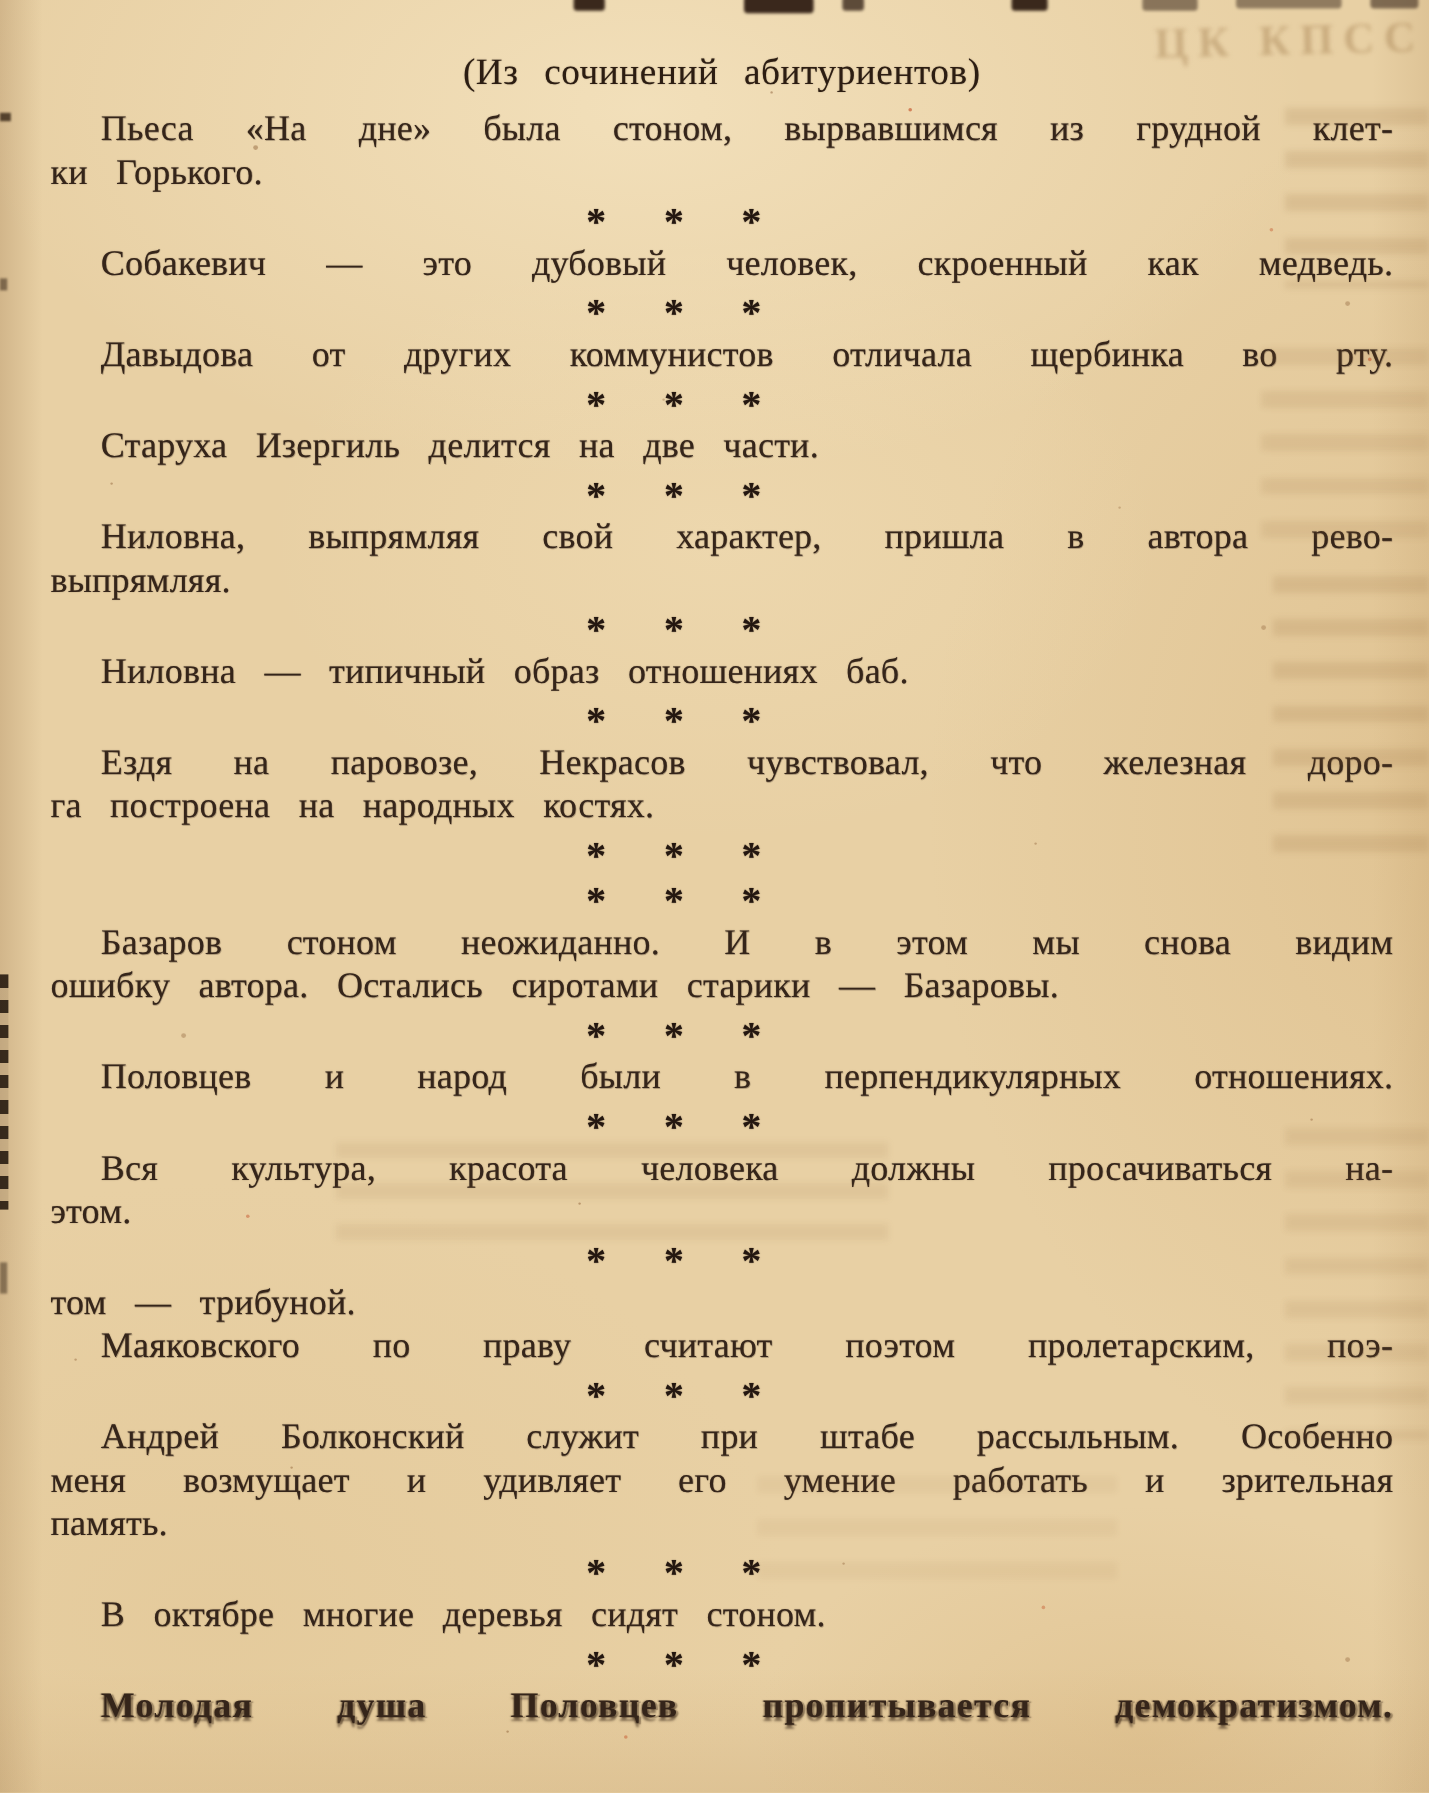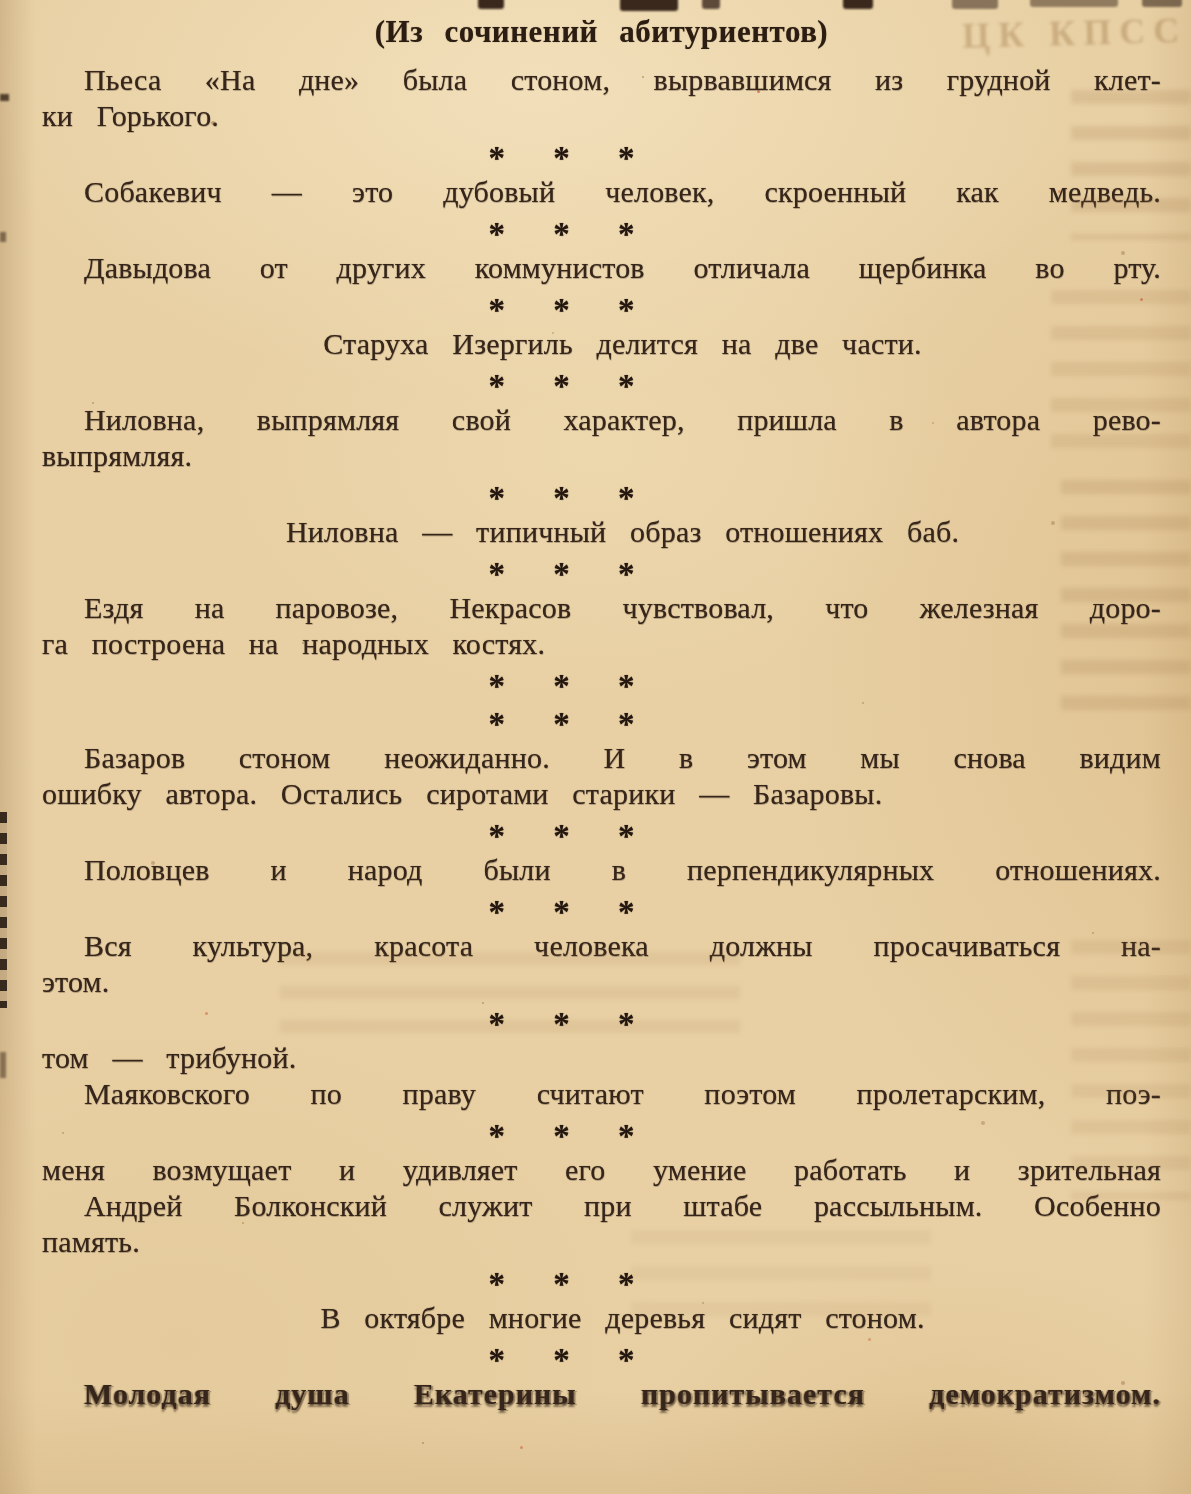--- a/index.html
+++ b/index.html
@@ -20,39 +20,39 @@
       radial-gradient(ellipse 700px 900px at 103% 45%, rgba(204,163,103,0.30), rgba(204,163,103,0) 65%),
       radial-gradient(ellipse 800px 600px at 15% 90%, rgba(224,196,146,0.45), rgba(224,196,146,0) 60%),
       radial-gradient(ellipse 500px 300px at 80% 97%, rgba(210,172,114,0.30), rgba(210,172,114,0) 65%),
       linear-gradient(90deg, rgba(130,88,46,0.22), rgba(130,88,46,0) 3%),
       linear-gradient(270deg, rgba(160,118,66,0.14), rgba(160,118,66,0) 4%),
       linear-gradient(0deg, rgba(186,146,92,0.22), rgba(186,146,92,0) 7%);
   }
 
   
   .title {
-    margin: 12px 30px 10px 42px;
-    font-size: 31px; font-weight: bold;
+    margin: 40px 30px 10px 42px;
+    font-size: 31px; font-weight: normal;
     line-height: 40px;
     text-align: center;
     letter-spacing: 0.5px; word-spacing: 13px;
     color: #2c1d12;
     text-shadow: 0 0 1px rgba(44,29,18,0.55);
   }
   .essays { padding: 0 30px 0 42px; }
   .para { margin: 0; }
   .line {
     font-size: 30px;
     line-height: 36px;
     word-spacing: 16px;
     letter-spacing: 0.2px;
     color: #35251a;
     text-shadow: 0 0 1px rgba(53,37,26,0.5), 0.5px 0.5px 0 rgba(53,37,26,0.25);
   }
-  .line.first { text-indent: 42px; text-align: center; }
+  .line.first { text-indent: 42px; }
   .line.fill { text-align: justify; text-align-last: justify; word-spacing: 8px; }
   .sep {
     height: 36px; line-height: 36px;
     margin: 2px 0;
     text-align: center;
     font-size: 33px; font-weight: bold;
     letter-spacing: 20px;
     padding-right: 60px;
     color: #241710;
     text-shadow: 0 0 1px rgba(36,23,16,0.7);
@@ -210,27 +210,27 @@
         <div class="line first fill">Вся культура, красота человека должны просачиваться на-</div>
         <div class="line">этом.</div>
       </div>
       <div class="sep"><span>* * *</span></div>
       <div class="para">
         <div class="line">том — трибуной.</div>
         <div class="line first fill">Маяковского по праву считают поэтом пролетарским, поэ-</div>
       </div>
       <div class="sep"><span>* * *</span></div>
       <div class="para">
+        <div class="line first fill">Андрей Болконский служит при штабе рассыльным. Особенно</div>
         <div class="line fill">меня возмущает и удивляет его умение работать и зрительная</div>
-        <div class="line first fill">Андрей Болконский служит при штабе рассыльным. Особенно</div>
         <div class="line">память.</div>
       </div>
       <div class="sep"><span>* * *</span></div>
       <div class="para">
         <div class="line first">В октябре многие деревья сидят стоном.</div>
       </div>
       <div class="sep"><span>* * *</span></div>
       <div class="para smudged">
-        <div class="line first fill">Молодая душа Екатерины пропитывается демократизмом.</div>
+        <div class="line first fill">Молодая душа Половцев пропитывается демократизмом.</div>
       </div>
     </div>
 
 </div>
 
 </body></html>

